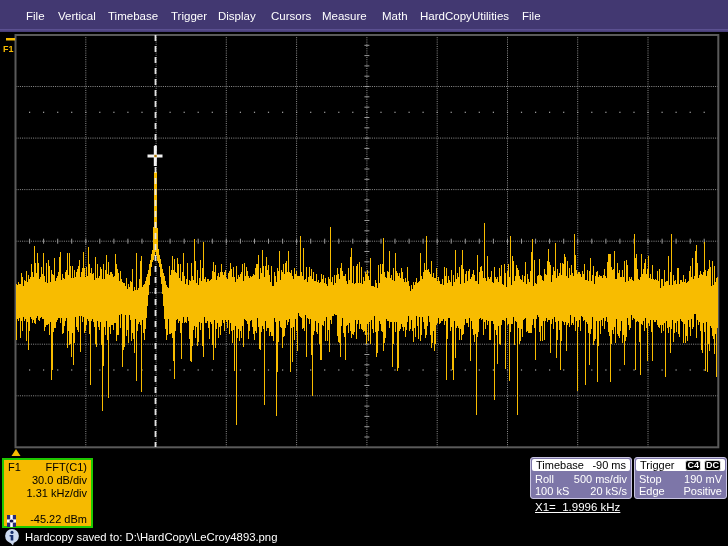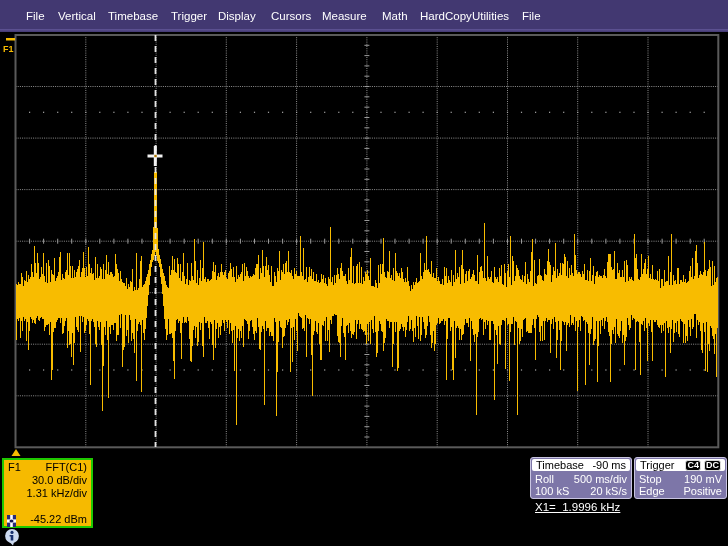--- a/index.html
+++ b/index.html
@@ -295,13 +295,14 @@
  <div style="position:absolute;top:15px;left:0;right:0;height:13px">
         <span class="l">Stop</span>
         <span class="r">190 mV</span>
       </div>
  <div style="position:absolute;top:27px;left:0;right:0;height:13px">
         <span class="l">Edge</span>
         <span class="r">Positive</span>
       </div>
 </div>
 <div id="x1">X1=&nbsp;&nbsp;1.9996 kHz</div>
+<div id="status">Hardcopy saved to: D:\HardCopy\LeCroy4893.png</div>
 </div>
 
 </body></html>

